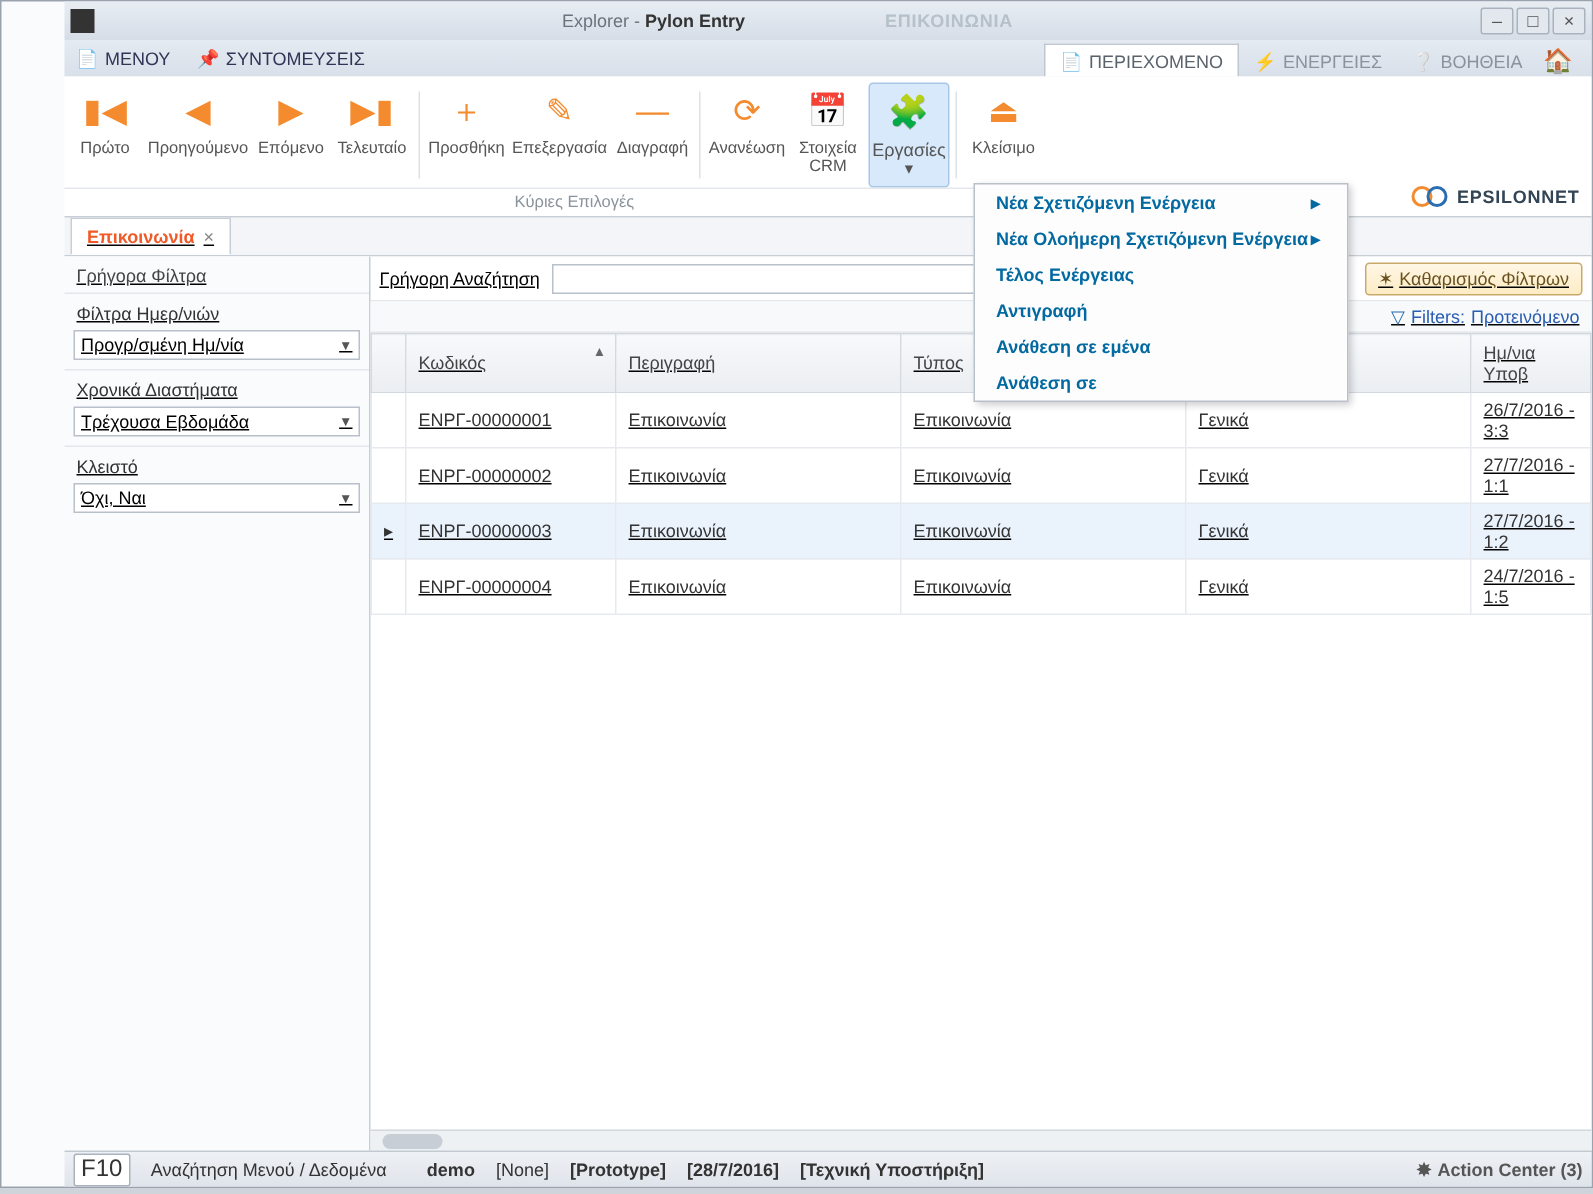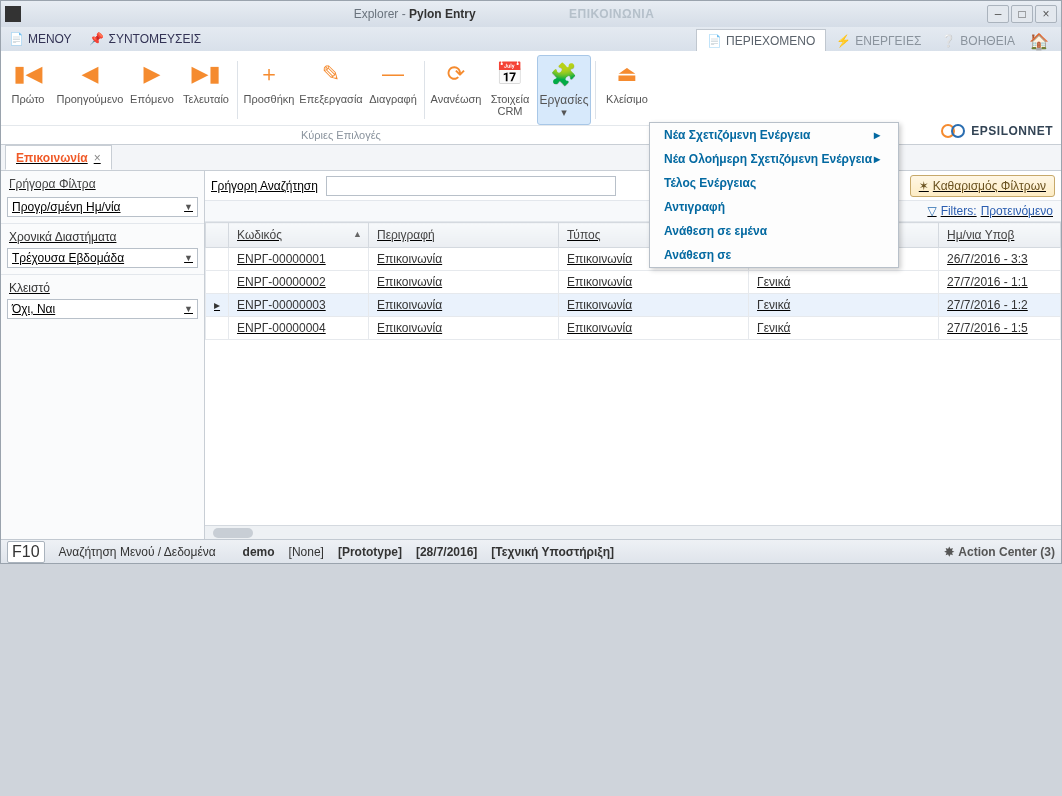--- a/index.html
+++ b/index.html
@@ -1,17 +1,17 @@
 <!DOCTYPE html>
 <html><head>
 <meta charset="utf-8">
 <style>
   * { box-sizing: border-box; font-family: Tahoma, Arial, sans-serif; font-size: 12px; }
   body { margin: 0; background: #cfd4db; width: 1062px; height: 796px; overflow: hidden; }
-  .window { background: #fafbfc; border: 1px solid #9aa3ad; width: 1062px; height: 564px; display: flex; flex-direction: column; }
+  .window { background: #fafbfc; border: 1px solid #9aa3ad; width: 1062px; height: 792px; display: flex; flex-direction: column; padding-left: 42px; }
   .titlebar { height: 26px; background: linear-gradient(#e8edf3,#d5dde7); display: flex; align-items: center; padding: 0 4px; gap: 4px; }
   .title-icon { width: 16px; height: 16px; background: #333; }
   .title-spacer { flex: 1; text-align: center; color: #6a737d; }
   .title-spacer b { color: #333; }
   .title-tab2 { color: #b5c0ca; margin-left: 90px; font-weight: bold; letter-spacing: .5px; }
   .winbtns { display: flex; gap: 2px; }
   .winbtn { width: 22px; height: 18px; border: 1px solid #aab3bd; background: #e3e8ee; border-radius: 2px; text-align: center; line-height: 16px; color: #555; cursor: pointer; }
   .menubar { height: 24px; background: linear-gradient(#e4eaf1,#d8e0ea); display: flex; align-items: center; padding: 0 8px; gap: 18px; }
   .menubar .mlink { display: flex; align-items: center; gap: 4px; color: #335; cursor: pointer; }
   .tabs-right { margin-left: auto; display: flex; align-items: flex-end; height: 24px; gap: 0; }
@@ -200,20 +200,21 @@
       <div class="doc-tab">
         <span>Επικοινωνία</span>
         <span class="x">×</span>
       </div>
     </div>
 
     <div class="workspace">
 
       <div class="sidebar">
         <div class="side-header">Γρήγορα Φίλτρα</div>
+        <div class="side-label">Φίλτρα Ημερ/νιών</div>
         <div class="side-combo">
             <span>Προγρ/σμένη Ημ/νία</span>
             <span class="arrow">▼</span>
           </div>
         <div class="side-label">Χρονικά Διαστήματα</div>
         <div class="side-combo">
             <span>Τρέχουσα Εβδομάδα</span>
             <span class="arrow">▼</span>
           </div>
         <div class="side-label">Κλειστό</div>
@@ -274,21 +275,21 @@
                   <td>Επικοινωνία</td>
                   <td>Γενικά</td>
                   <td>27/7/2016 - 1:2</td>
                 </tr>
                 <tr>
                   <td class="rowind"></td>
                   <td>ΕΝΡΓ-00000004</td>
                   <td>Επικοινωνία</td>
                   <td>Επικοινωνία</td>
                   <td>Γενικά</td>
-                  <td>27/7/2016 - 1:5</td>
+                  <td>24/7/2016 - 1:5</td>
                 </tr>
               </tbody>
           </table>
         </div>
         <div class="hscroll">
             <div class="thumb"></div>
           </div>
       </div>
     </div>
   </div>

